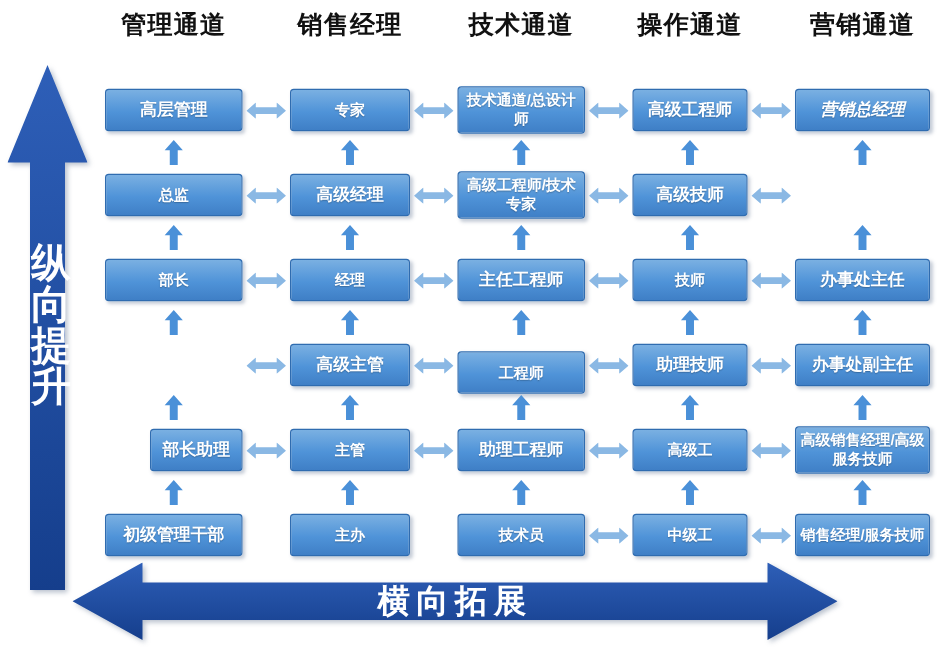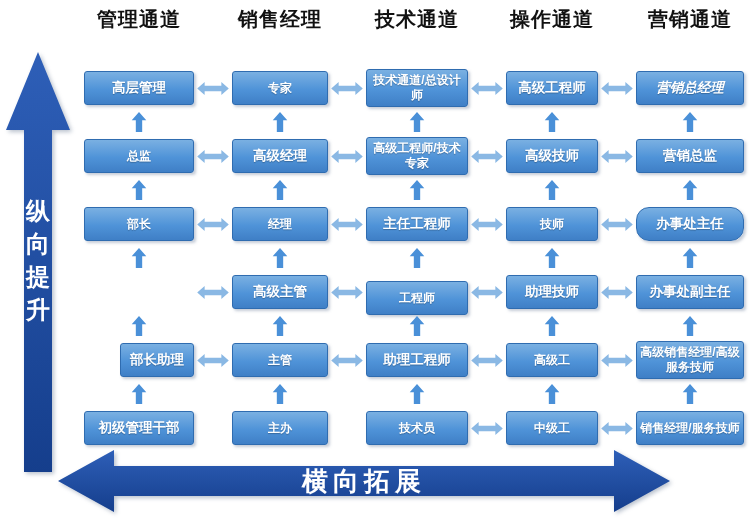--- a/index.html
+++ b/index.html
@@ -39,21 +39,21 @@
   .up-arrow path{fill:var(--v-arrow,#4a90d8);}
   .h-arrow{justify-self:center;align-self:center;width:32px;height:13px;}
   .h-arrow svg{display:block;width:32px;height:13px;}
   .h-arrow path{fill:var(--h-arrow,#8ab8e4);}
 
   
   .left-axis{position:absolute;left:6px;top:52px;width:64px;height:420px;}
   .left-axis svg{display:block;width:64px;height:420px;filter:drop-shadow(2px 2px 2px rgba(80,100,130,0.4));}
   .v-label{
     position:absolute;top:142px;left:50%;transform:translateX(-50%);
-    width:26px;color:#ffffff;font-weight:bold;font-size:24px;line-height:33px;
+    width:26px;color:#ffffff;font-weight:bold;font-size:32px;line-height:33px;
     text-align:center;word-break:break-all;
   }
   .bottom-axis{position:absolute;left:58px;top:450px;width:612px;height:62px;}
   .bottom-axis svg{display:block;width:612px;height:62px;filter:drop-shadow(2px 2px 2px rgba(80,100,130,0.4));}
   .h-label{
     position:absolute;top:50%;left:50%;transform:translate(-50%,-50%);
     color:#ffffff;font-weight:bold;font-size:26px;letter-spacing:5px;white-space:nowrap;
   }
   .axis-stop-a{stop-color:var(--axis-top,#2e5fb8);}
   .axis-stop-b{stop-color:var(--axis-bottom,#153e8c);}
@@ -217,27 +217,26 @@
         </svg>
       </div>
       <div class="box box-large" style="grid-area: 13 / 7;">中级工</div>
       <div class="col-header" style="grid-area: 1 / 9;">营销通道</div>
       <div class="box" style="grid-area: 3 / 9; font-style: italic;">营销总经理</div>
       <div class="up-arrow" style="grid-area: 4 / 9;">
         <svg viewBox="0 0 16 22">
           <path d="M8 0 L16 9 L11.5 9 L11.5 22 L4.5 22 L4.5 9 L0 9 Z"></path>
         </svg>
       </div>
-      <div class="box" style="grid-area: 5 / 9;">营销总监</div>
       <div class="up-arrow" style="grid-area: 6 / 9;">
         <svg viewBox="0 0 16 22">
           <path d="M8 0 L16 9 L11.5 9 L11.5 22 L4.5 22 L4.5 9 L0 9 Z"></path>
         </svg>
       </div>
-      <div class="box" style="grid-area: 7 / 9; border-radius: 13px;">办事处主任</div>
+      <div class="box" style="grid-area: 7 / 9;">办事处主任</div>
       <div class="up-arrow" style="grid-area: 8 / 9;">
         <svg viewBox="0 0 16 22">
           <path d="M8 0 L16 9 L11.5 9 L11.5 22 L4.5 22 L4.5 9 L0 9 Z"></path>
         </svg>
       </div>
       <div class="box" style="grid-area: 9 / 9;">办事处副主任</div>
       <div class="up-arrow" style="grid-area: 10 / 9;">
         <svg viewBox="0 0 16 22">
           <path d="M8 0 L16 9 L11.5 9 L11.5 22 L4.5 22 L4.5 9 L0 9 Z"></path>
         </svg>

